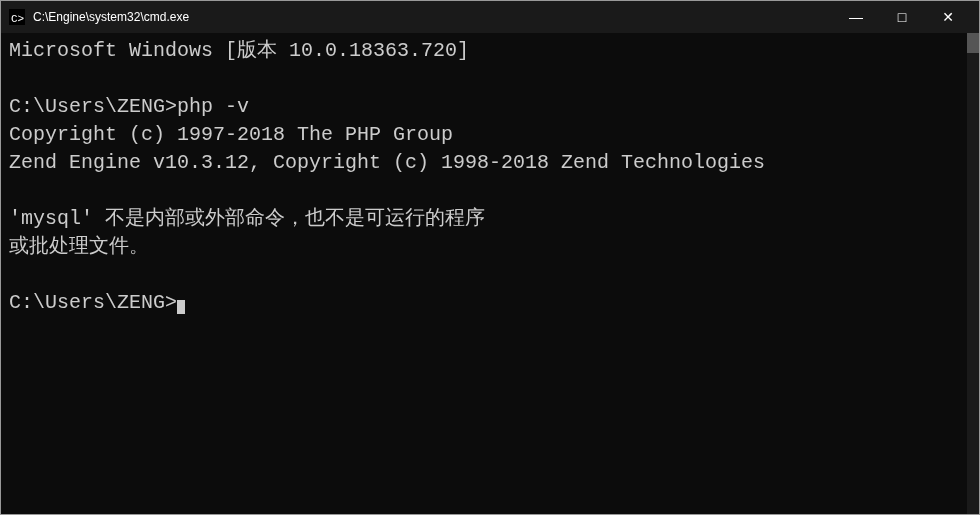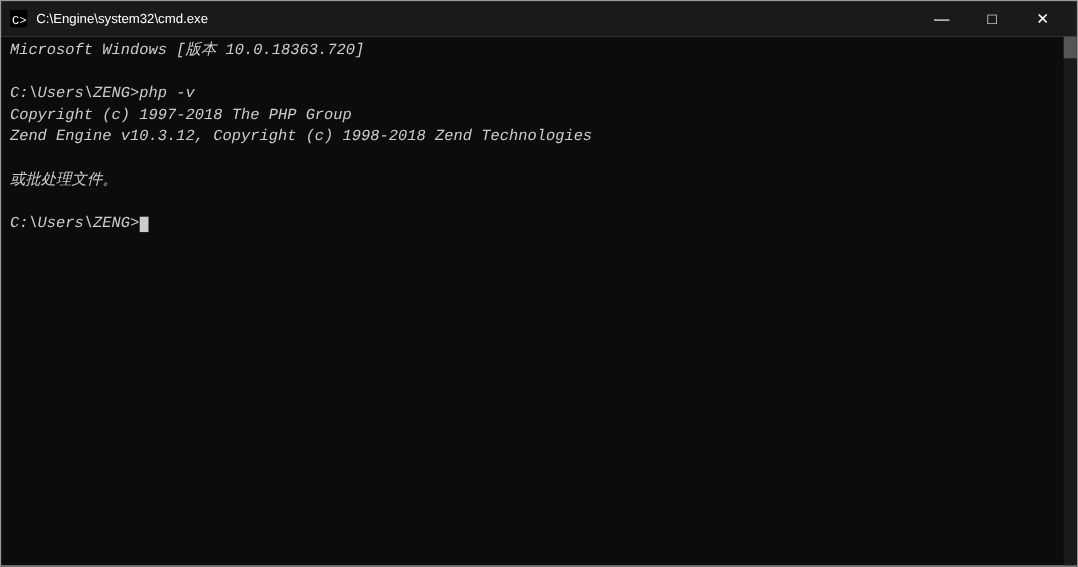--- a/index.html
+++ b/index.html
@@ -79,24 +79,23 @@
     .terminal-body {
       background: #0c0c0c;
       flex: 1;
       padding: 4px 8px;
       overflow: hidden;
       position: relative;
     }
 
     .terminal-text {
       color: #cccccc;
-      font-size: 14px;
+      font-size: 20px;
       line-height: 1.4;
       white-space: pre;
-      font-style: italic;
     }
 
     .scrollbar {
       position: absolute;
       right: 0;
       top: 0;
       bottom: 0;
       width: 12px;
       background: #1a1a1a;
       display: flex;
@@ -142,20 +141,21 @@
       <button class="title-btn close">✕</button>
     </div>
   </div>
   <div class="terminal-body">
     <div class="terminal-text" id="terminal-output"><span>Microsoft Windows [版本 10.0.18363.720]
 </span><span>
 </span><span>C:\Users\ZENG&gt;php -v
 </span><span>Copyright (c) 1997-2018 The PHP Group
 </span><span>Zend Engine v10.3.12, Copyright (c) 1998-2018 Zend Technologies
 </span><span>
+</span><span>'mysql' 不是内部或外部命令，也不是可运行的程序
 </span><span>或批处理文件。
 </span><span>
 </span><span>C:\Users\ZENG&gt;</span><span class="cursor"></span></div>
     <div class="scrollbar">
       <div class="scrollbar-thumb"></div>
     </div>
   </div>
 </div>
 
 </body></html>

